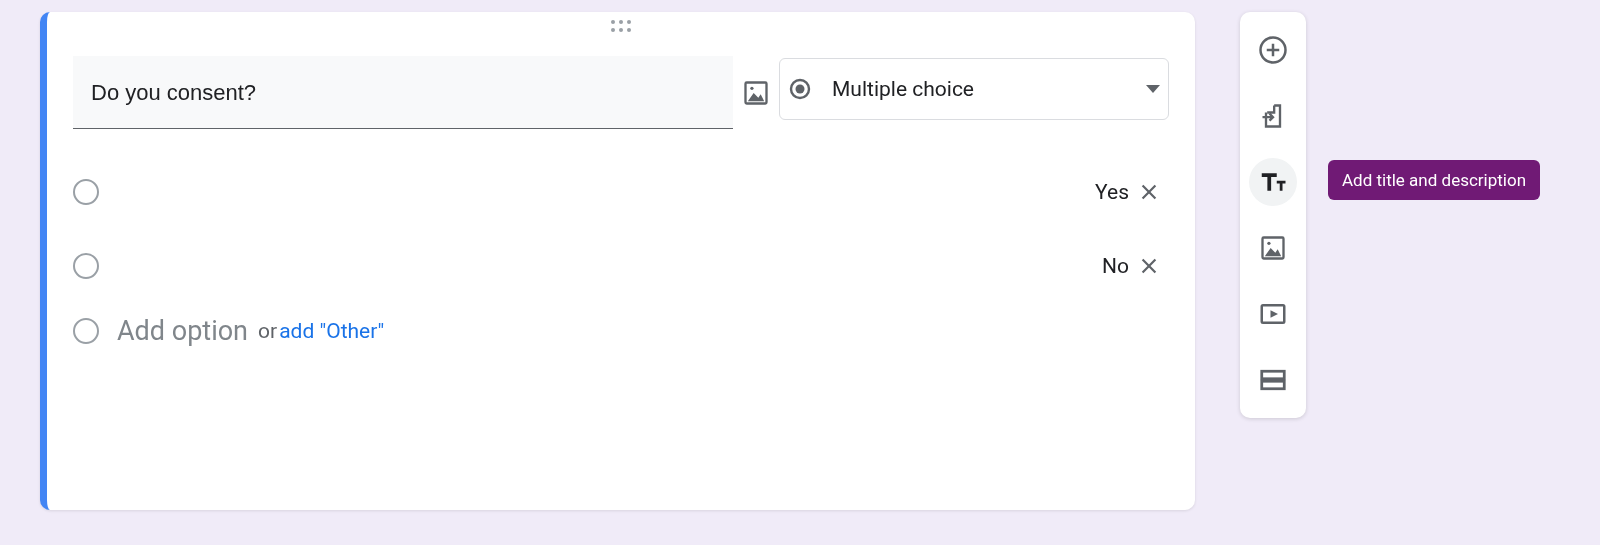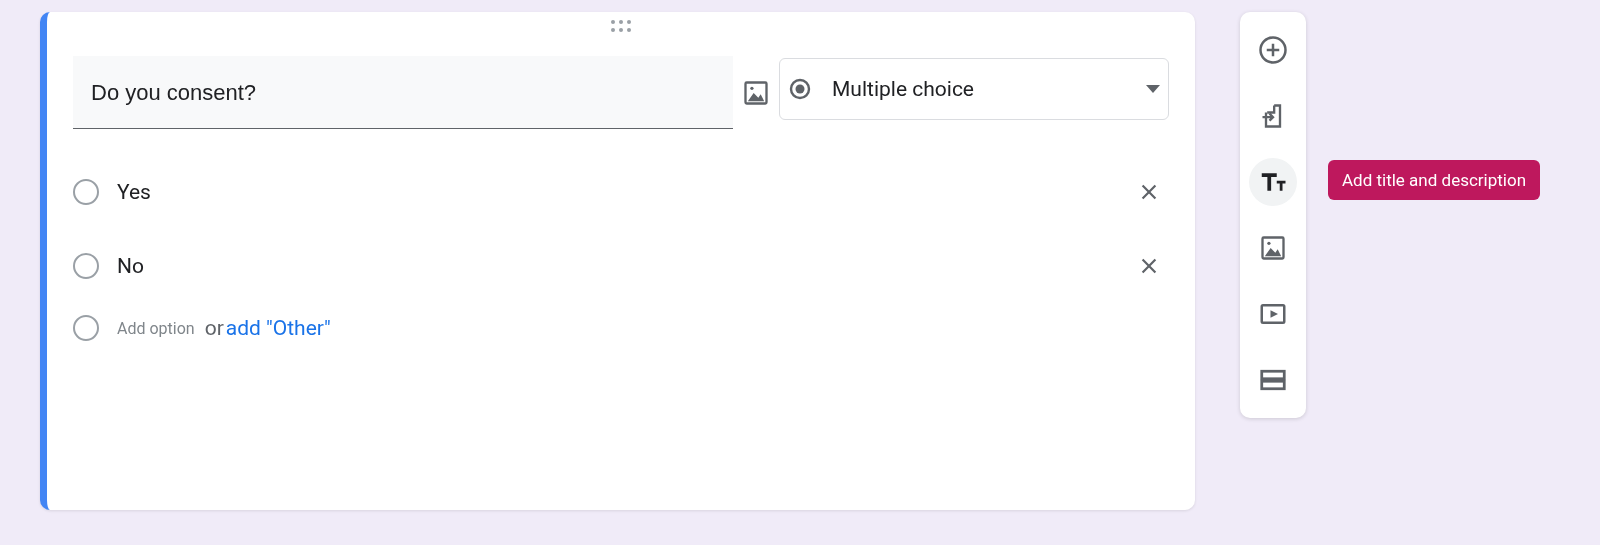--- a/index.html
+++ b/index.html
@@ -96,20 +96,21 @@
     }
 
     .options {
       margin-top: 38px;
     }
     .option-row {
       display: flex;
       align-items: center;
       height: 50px;
       margin-bottom: 24px;
+      text-align: right;
     }
     .option-circle {
       width: 26px; height: 26px;
       border: 2.3px solid #9aa0a6;
       border-radius: 50%;
       margin-right: 18px;
       flex-shrink: 0;
     }
     .option-text {
       font-size: 21px;
@@ -121,21 +122,21 @@
       display: flex; align-items:center; justify-content:center;
       cursor: pointer;
       color: #5f6368;
     }
     .remove-btn svg { width: 22px; height: 22px; }
 
     .add-option-row {
       display: flex; align-items: center;
       margin-top: 0;
     }
-    .add-option-placeholder { font-size: 16px; color: #80868b; margin-right: 10px; }
+    .add-option-placeholder { font-size: 27px; color: #80868b; margin-right: 10px; }
     .or-text { font-size: 21px; color: #5f6368; margin-right: 2px; }
     .add-other { font-size: 21px; color: #1a73e8; cursor: pointer; }
 
     .footer {
       position: absolute;
       bottom: 0; left: 26px; right: 26px;
       border-top: 1px solid #e0e0e0;
       height: 88px;
       display: flex;
       align-items: center;
@@ -193,21 +194,21 @@
       display:flex; align-items:center; justify-content:center;
       cursor:pointer; color:#5f6368;
       border-radius: 50%;
     }
     .tool-btn.active { background: #f1f3f4; color: #202124; }
 
     .tooltip {
       position: absolute;
       left: 1328px;
       top: 160px;
-      background: #be185d;
+      background: #701a75;
       color: #fff;
       font-size: 17px;
       padding: 10px 14px;
       border-radius: 6px;
       white-space: nowrap;
     }
 
     svg { display:block; }
   </style>
 </head>

